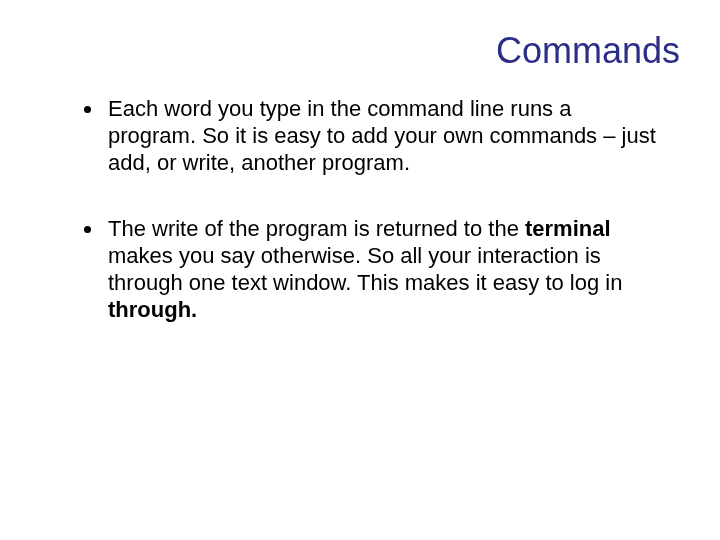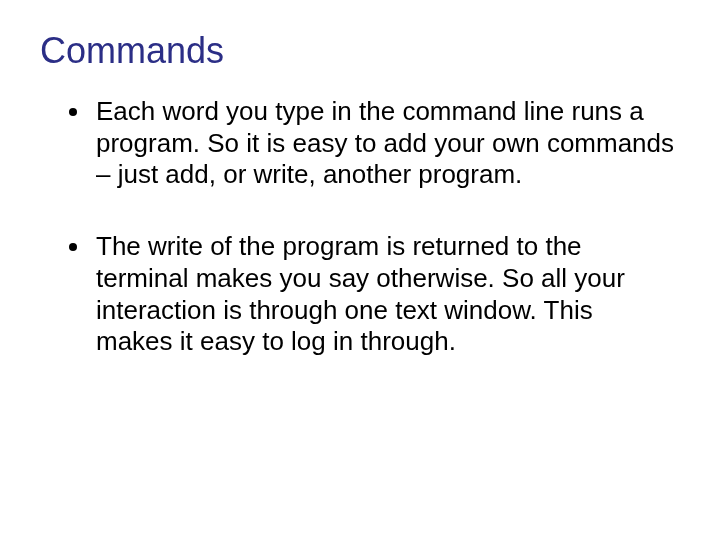--- a/index.html
+++ b/index.html
@@ -13,37 +13,37 @@
   }
   .slide {
     box-sizing: border-box;
     width: 720px;
     height: 540px;
     padding: 20px 40px 40px 40px;
   }
   .title {
     font-size: 36px;
     color: #2b2e86;
-    text-align: left;
+    text-align: right;
     margin: 10px 0 24px 0;
     font-weight: 400;
   }
   ul.bullets {
     list-style: disc;
-    margin: 4px;
+    margin: 16px;
     padding-left: 48px;
-    font-size: 26px;
+    font-size: 22px;
     line-height: 1.22;
   }
   ul.bullets li {
     margin-bottom: 40px;
     padding-left: 4px;
   }
   .bold {
-    font-weight: 400;
+    font-weight: 700;
   }
 </style>
 </head>
 <body>
 
 <div class="slide">
   <h1 class="title">Commands</h1>
   <ul class="bullets">
     <li><span>Each word you type in the command line runs a program. So it is easy to add your own commands – just add, or write, another program.</span></li>
     <li><span>The write of the program is returned to the </span><span class="bold">terminal</span><span> makes you say otherwise. So all your interaction is through one text window. This makes it easy to log in </span><span class="bold">through.</span></li>

